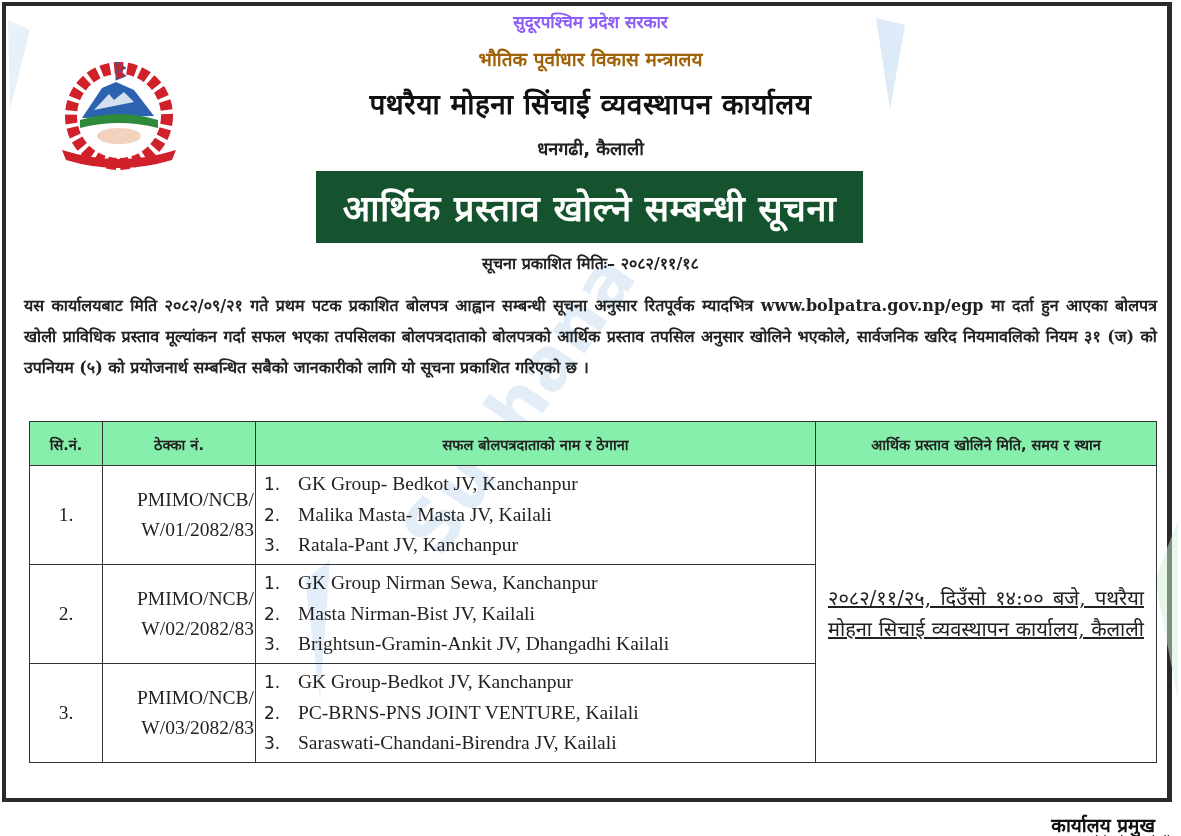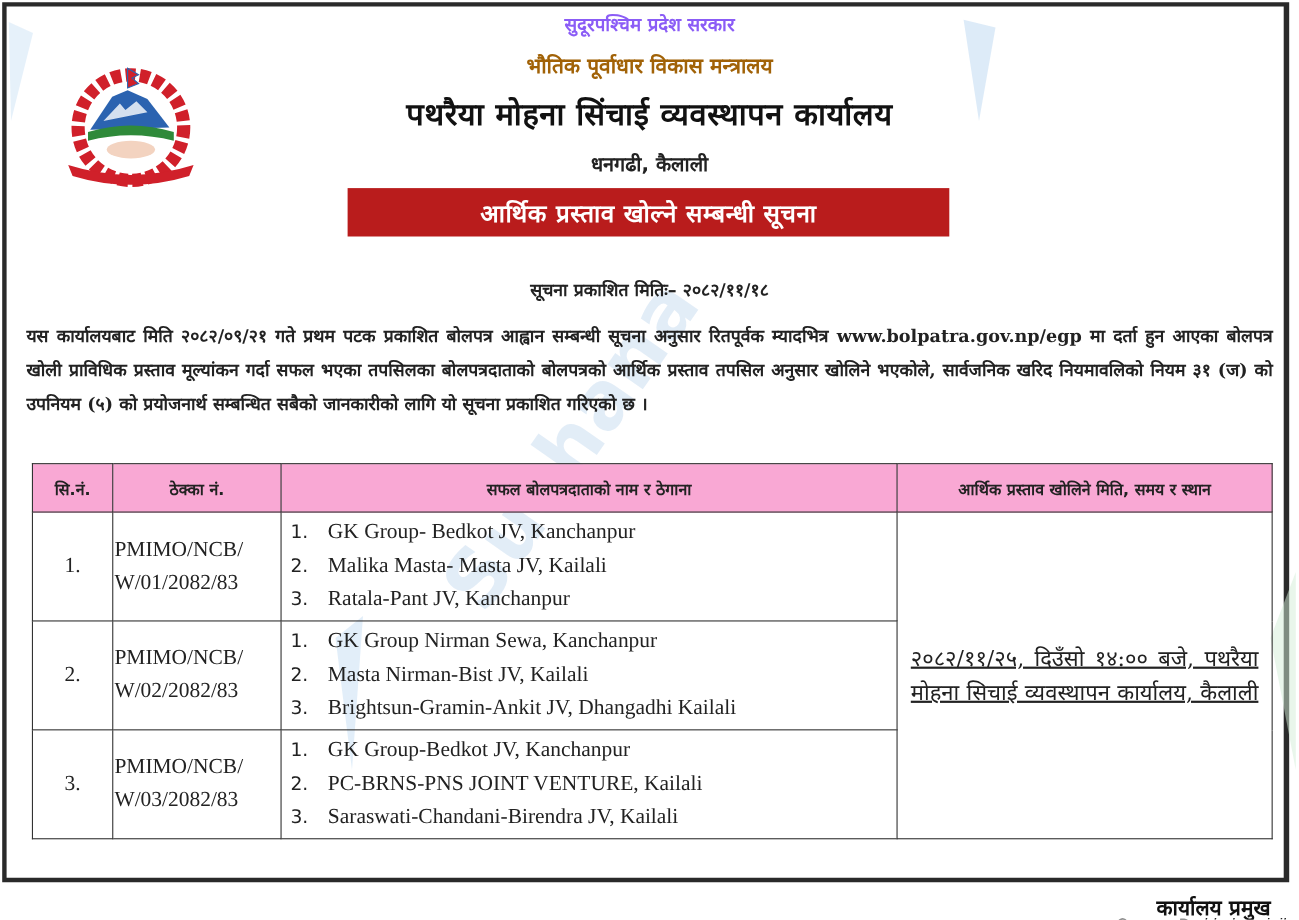--- a/index.html
+++ b/index.html
@@ -5,36 +5,36 @@
   html, body { margin:0; padding:0; background:#ffffff; }
   body { width:1181px; height:836px; position:relative; overflow:hidden;
          font-family:"DejaVu Sans", sans-serif; color:#1a1a1a; }
   .frame { position:absolute; left:2px; top:2px; width:1170px; height:800px;
            border:4px solid #2a2a2a; border-right-width:5px; box-sizing:border-box; background:#fff; }
   .hdr { position:absolute; left:0; width:100%; text-align:center; white-space:nowrap; }
   .h1 { top:10px; font-size:17px; font-weight:bold; color:#8b5cf6; }
   .h2 { top:46px; font-size:19px; font-weight:bold; color:#a16207; }
   .h3 { top:84px; font-size:28px; font-weight:bold; color:#111; letter-spacing:0.5px; }
   .h4 { top:136px; font-size:18px; font-weight:bold; color:#222; }
-  .titlebox { position:absolute; left:316px; top:171px; width:547px; height:44px; background:#b91c1c;
-              color:#fff; font-size:22px; font-weight:bold; display:flex; align-items:center;
+  .titlebox { position:absolute; left:316px; top:171px; width:547px; height:72px; background:#14532d;
+              color:#fff; font-size:36px; font-weight:bold; display:flex; align-items:center;
               justify-content:center; letter-spacing:0.5px; }
   .pubdate { position:absolute; left:0; width:100%; top:252px; text-align:center; font-size:16px;
              font-weight:bold; color:#222; }
   .emblem { position:absolute; left:54px; top:58px; width:130px; height:115px; }
   .para { position:absolute; left:24px; top:290px; width:1133px; font-family:"DejaVu Serif", serif;
           font-size:16px; line-height:31px; text-align:justify; color:#222;font-weight:bold; }
   table.tbl { position:absolute; left:29px; top:421px; width:1128px; border-collapse:collapse;
               font-family:"Liberation Serif", serif; color:#222; }
   .tbl th, .tbl td { border:1.5px solid #333; }
-  .tbl th { background:#f9a8d4; height:41px; font-family:"DejaVu Sans", sans-serif; font-weight:bold;
+  .tbl th { background:#86efac; height:41px; font-family:"DejaVu Sans", sans-serif; font-weight:bold;
             font-size:14.5px; text-align:center; }
   .tbl td { font-size:19.5px; vertical-align:middle; }
   .tbl td.c-sn { text-align:center; width:70px; }
-  .tbl td.c-ct { text-align:left; width:150px; line-height:30px; }
+  .tbl td.c-ct { text-align:right; width:150px; line-height:30px; }
   .tbl td.c-bd { padding-left:8px; line-height:30.5px; height:96px; width:550px; }
   .tbl td.c-dt { font-family:"DejaVu Serif", serif; font-size:20px; line-height:31px; padding:0 12px;
                  text-align:justify; text-align-last:justify;text-decoration:underline; }
   .bd-item { display:flex; }
   .bd-num { width:34px; font-family:"DejaVu Sans", sans-serif; font-size:17px; }
   .signature { position:absolute; right:26px; top:774px; font-size:19px; font-weight:bold; color:#111;margin-top:38px; }
   .source { position:absolute; right:8px; top:832px; font-family:"Liberation Sans", sans-serif;
             font-style:italic; font-size:15px; color:#222; }
   .wm { position:absolute; pointer-events:none; }
 </style>

